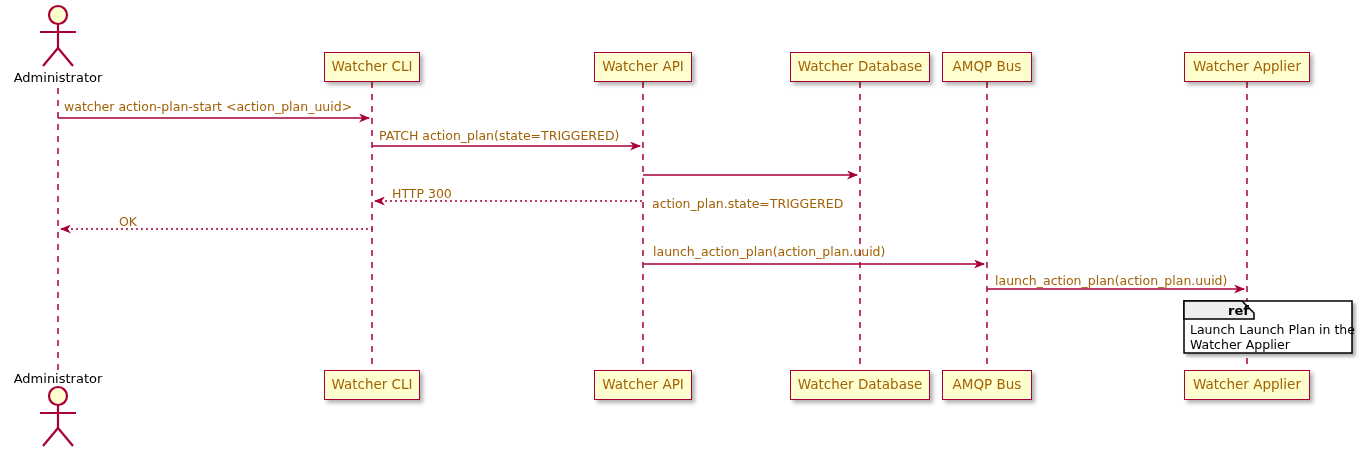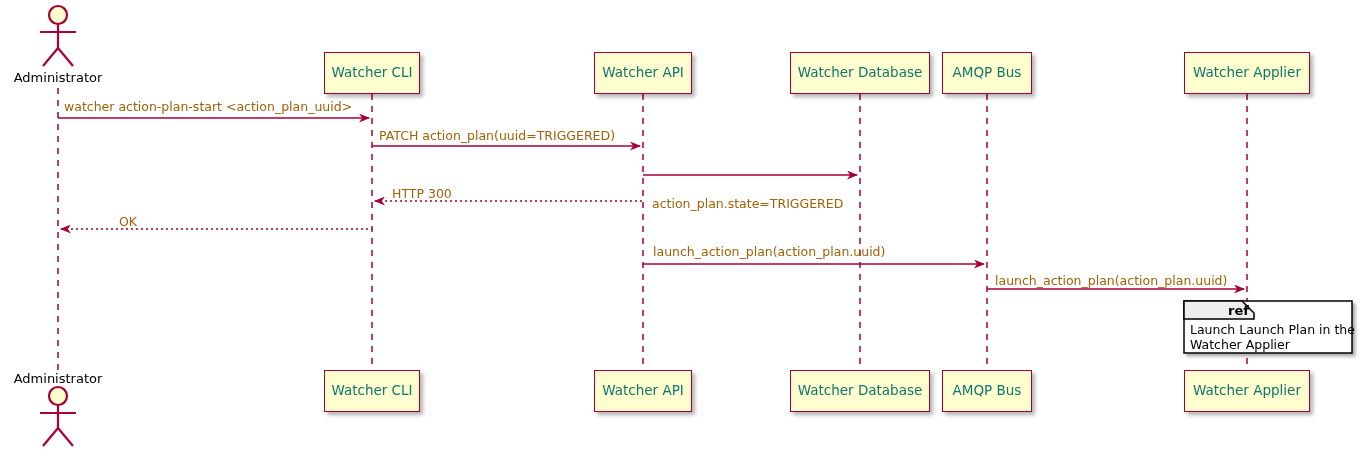--- a/index.html
+++ b/index.html
@@ -10,27 +10,27 @@
     font-family:"DejaVu Sans","Liberation Sans",sans-serif;
     overflow:hidden;
   }
   #svg-layer{position:absolute;left:0;top:0;width:1362px;height:456px;}
 
   .plabel{
     position:absolute;
     box-sizing:border-box;
     background:#FEFECE;
     border:1.5px solid #A80036;
-    color:#0f766e;
+    color:#a16207;
     font-size:13.5px;
     line-height:1;
     display:flex;align-items:center;justify-content:center;
     box-shadow:3px 3px 4px rgba(0,0,0,0.30);
     white-space:nowrap;
-    height:42px;
+    height:30px;
   }
   .actor-name{
     position:absolute;
     font-size:13px;
     color:#000;
     white-space:nowrap;
     text-align:center;
   }
   .msg{
     position:absolute;
@@ -132,21 +132,21 @@
   <div class="plabel" style="left:594px;top:370px;width:98px;">Watcher API</div>
 
   <div class="plabel" style="left:790px;top:370px;width:140px;">Watcher Database</div>
 
   <div class="plabel" style="left:942px;top:370px;width:90px;">AMQP Bus</div>
 
   <div class="plabel" style="left:1184px;top:370px;width:126px;">Watcher Applier</div>
 
   <div class="msg" style="left:64px;top:101px;">watcher action-plan-start &lt;action_plan_uuid&gt;</div>
 
-  <div class="msg" style="left:379px;top:130px;">PATCH action_plan(uuid=TRIGGERED)</div>
+  <div class="msg" style="left:379px;top:130px;">PATCH action_plan(state=TRIGGERED)</div>
 
   <div class="msg" style="left:652px;top:160px;margin-top:38px;">action_plan.state=TRIGGERED</div>
 
   <div class="msg" style="left:392px;top:188px;">HTTP 300</div>
 
   <div class="msg" style="left:75px;top:216px;margin-left:44px;">OK</div>
 
   <div class="msg" style="left:653px;top:246px;">launch_action_plan(action_plan.uuid)</div>
 
   <div class="msg" style="left:995px;top:275px;">launch_action_plan(action_plan.uuid)</div>

